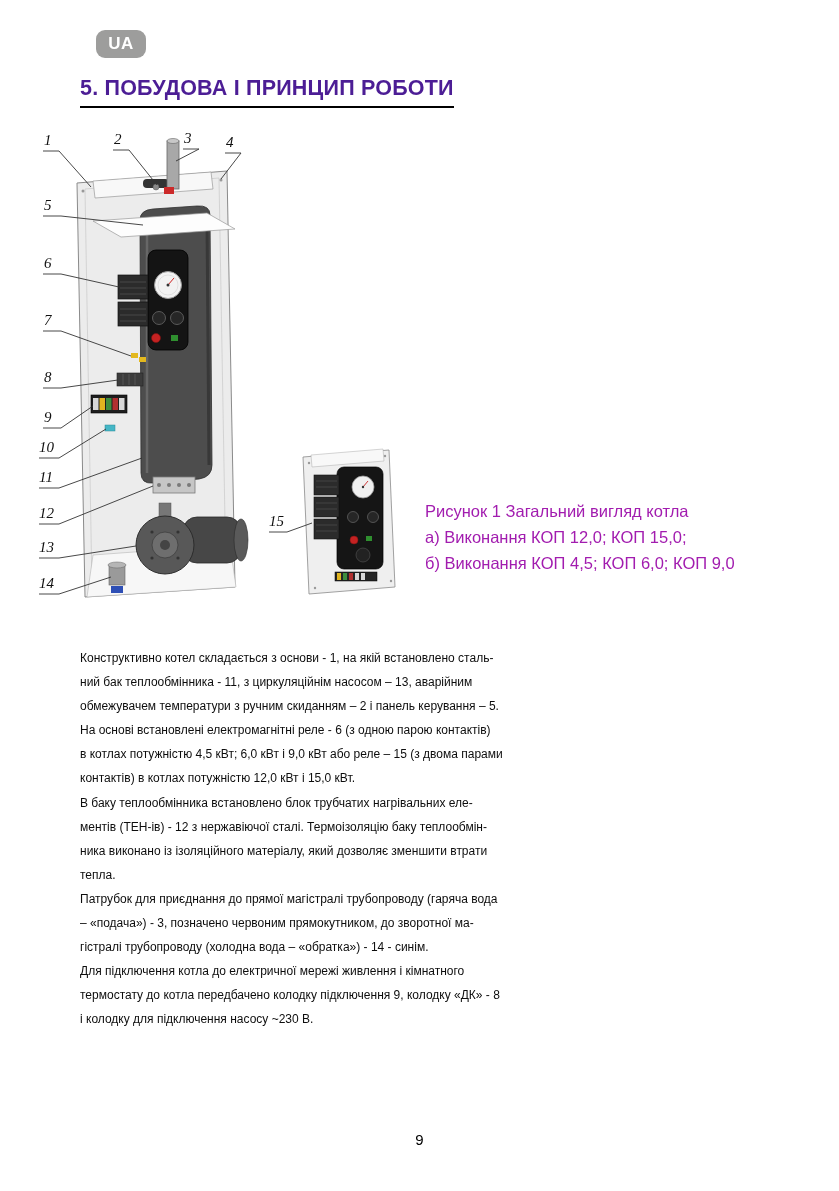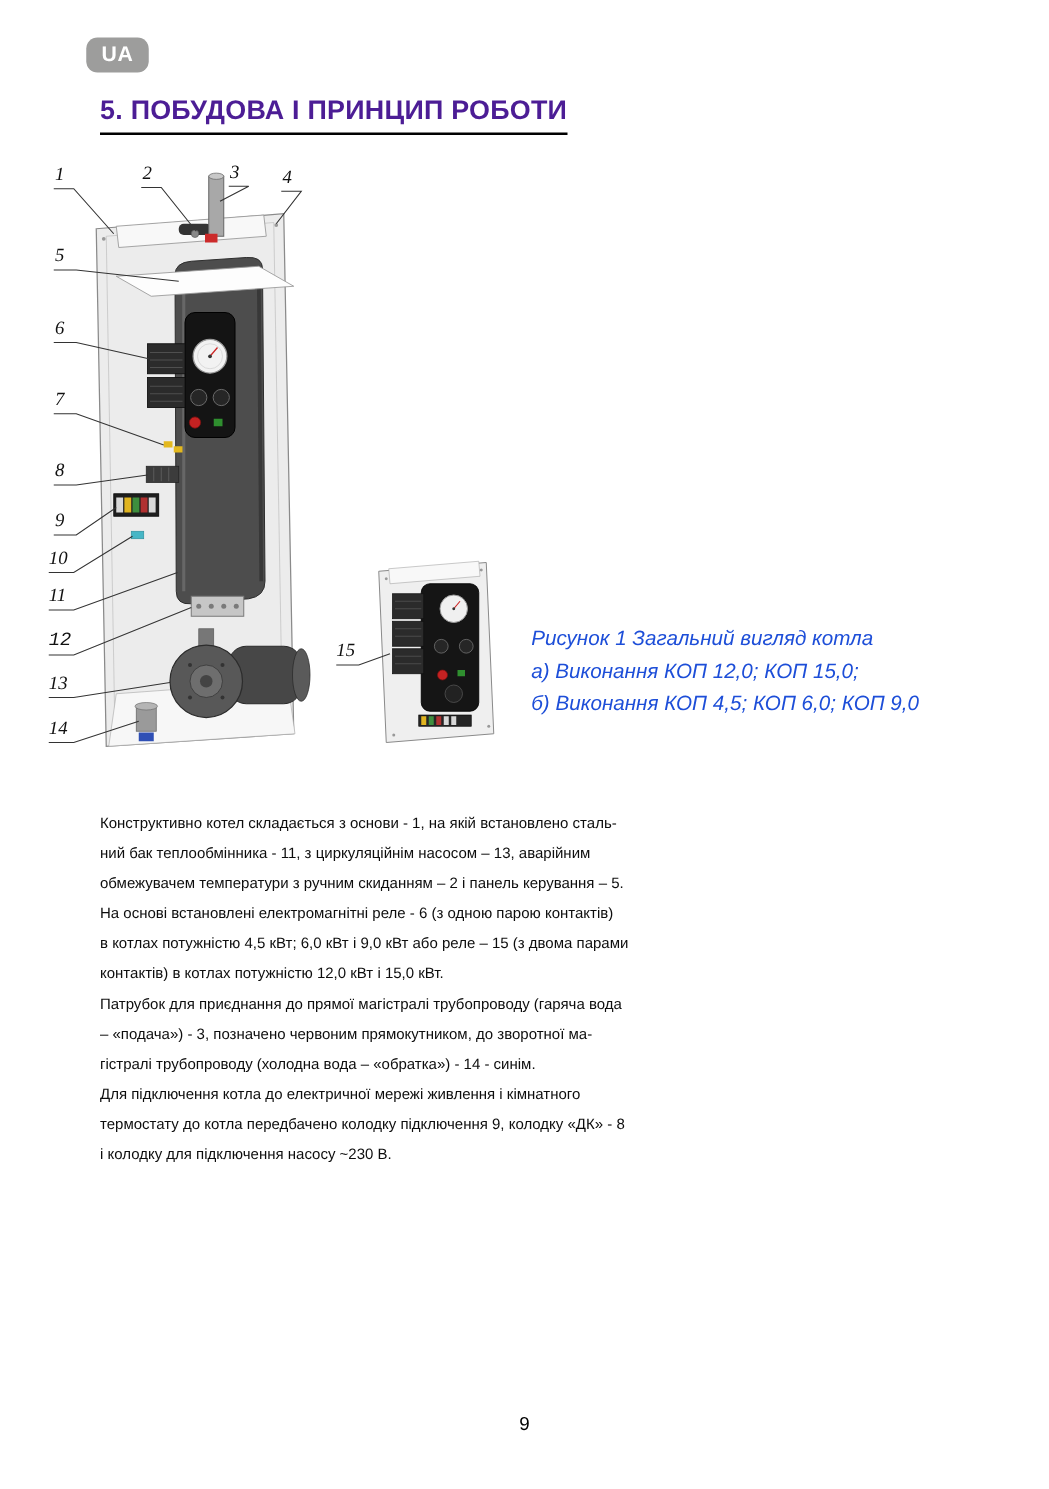--- a/index.html
+++ b/index.html
@@ -1,42 +1,42 @@
 <!DOCTYPE html>
 <html><head>
 <meta charset="utf-8">
 <style>
   html,body{margin:0;padding:0;}
   body{
     width:839px;height:1191px;background:#ffffff;position:relative;
     font-family:"Liberation Sans", sans-serif;color:#111;overflow:hidden;
   }
   .lang-badge{
-    position:absolute;left:69px;top:30px;width:50px;height:28px;
+    position:absolute;left:96px;top:30px;width:50px;height:28px;
     background:#9d9d9c;border-radius:9px;color:#fff;font-weight:bold;
     font-size:17px;display:flex;align-items:center;justify-content:center;
     letter-spacing:0.5px;
   }
   .heading{
     position:absolute;left:80px;top:76px;font-size:21.5px;font-weight:bold;
     color:#4c1d95;border-bottom:2.5px solid #000;padding-bottom:5px;
     letter-spacing:0.2px;white-space:nowrap;
   }
   .figure{
     position:absolute;left:35px;top:125px;width:390px;height:500px;
   }
   .figure svg{position:absolute;left:0;top:0;z-index:1;}
   .callout{
     position:absolute;z-index:2;
     font-family:"Liberation Serif", serif;font-style:italic;
     font-size:15px;color:#111;line-height:18px;
   }
   .caption{
     position:absolute;left:425px;top:498px;width:340px;
-    font-size:16.5px;line-height:26px;color:#1d4ed8;font-style:italic;
+    font-size:16.5px;line-height:26px;color:#a21caf;
   }
   .body-text{
     position:absolute;left:80px;top:646px;width:695px;
     font-size:12px;line-height:24.1px;color:#0d0d0d;
   }
   .body-text p{margin:0;white-space:pre-line;}
   .page-number{
     position:absolute;left:0;right:0;top:1131px;text-align:center;
     font-size:15px;color:#000;
   }
@@ -214,39 +214,43 @@
   <span class="callout" style="left:79px;top:5px;">2</span>
   <span class="callout" style="left:149px;top:4px;">3</span>
   <span class="callout" style="left:191px;top:8px;">4</span>
   <span class="callout" style="left:9px;top:71px;">5</span>
   <span class="callout" style="left:9px;top:129px;">6</span>
   <span class="callout" style="left:9px;top:186px;">7</span>
   <span class="callout" style="left:9px;top:243px;">8</span>
   <span class="callout" style="left:9px;top:283px;">9</span>
   <span class="callout" style="left:4px;top:313px;">10</span>
   <span class="callout" style="left:4px;top:343px;text-align:right;">11</span>
-  <span class="callout" style="left:4px;top:379px;font-family:Liberation Mono, monospace;">12</span>
+  <span class="callout" style="left:4px;top:379px;">12</span>
   <span class="callout" style="left:4px;top:413px;">13</span>
   <span class="callout" style="left:4px;top:449px;">14</span>
   <span class="callout" style="left:234px;top:387px;">15</span>
 </div>
 
 <div class="caption">
   <div>Рисунок 1 Загальний вигляд котла</div>
   <div>а) Виконання КОП 12,0; КОП 15,0;</div>
   <div>б) Виконання КОП 4,5; КОП 6,0; КОП 9,0</div>
 </div>
 
 <div class="body-text">
   <p>Конструктивно котел складається з основи - 1, на якій встановлено сталь-
 ний бак теплообмінника - 11, з циркуляційнім насосом – 13, аварійним
 обмежувачем температури з ручним скиданням – 2 і панель керування – 5.
 На основі встановлені електромагнітні реле - 6 (з одною парою контактів)
 в котлах потужністю 4,5 кВт; 6,0 кВт і 9,0 кВт або реле – 15 (з двома парами
 контактів) в котлах потужністю 12,0 кВт і 15,0 кВт.</p>
+  <p>В баку теплообмінника встановлено блок трубчатих нагрівальних еле-
+ментів (ТЕН-ів) - 12 з нержавіючої сталі. Термоізоляцію баку теплообмін-
+ника виконано із ізоляційного матеріалу, який дозволяє зменшити втрати
+тепла.</p>
   <p>Патрубок для приєднання до прямої магістралі трубопроводу (гаряча вода
 – «подача») - 3, позначено червоним прямокутником, до зворотної ма-
 гістралі трубопроводу (холодна вода – «обратка») - 14 - синім.</p>
   <p>Для підключення котла до електричної мережі живлення і кімнатного
 термостату до котла передбачено колодку підключення 9, колодку «ДК» - 8
 і колодку для підключення насосу ~230 В.</p>
 </div>
 
 <div class="page-number">9</div>
 

